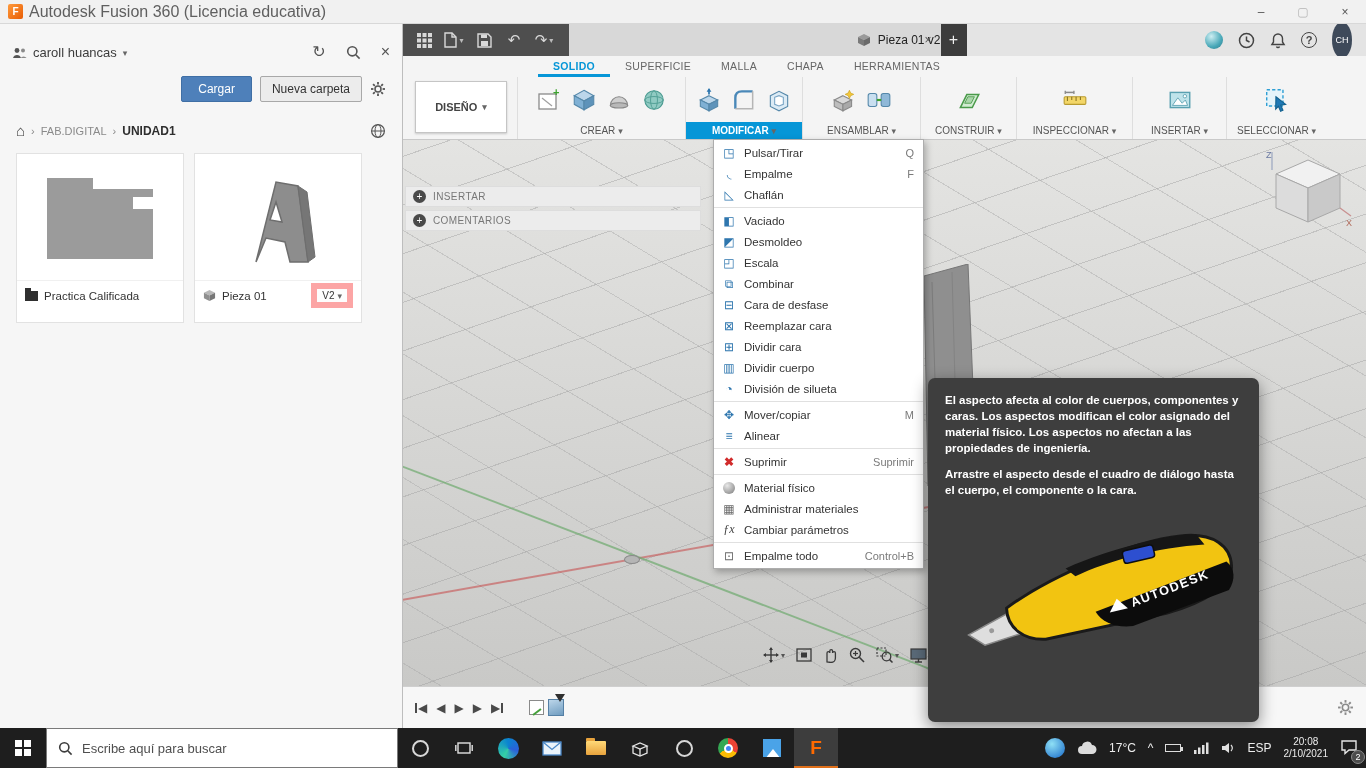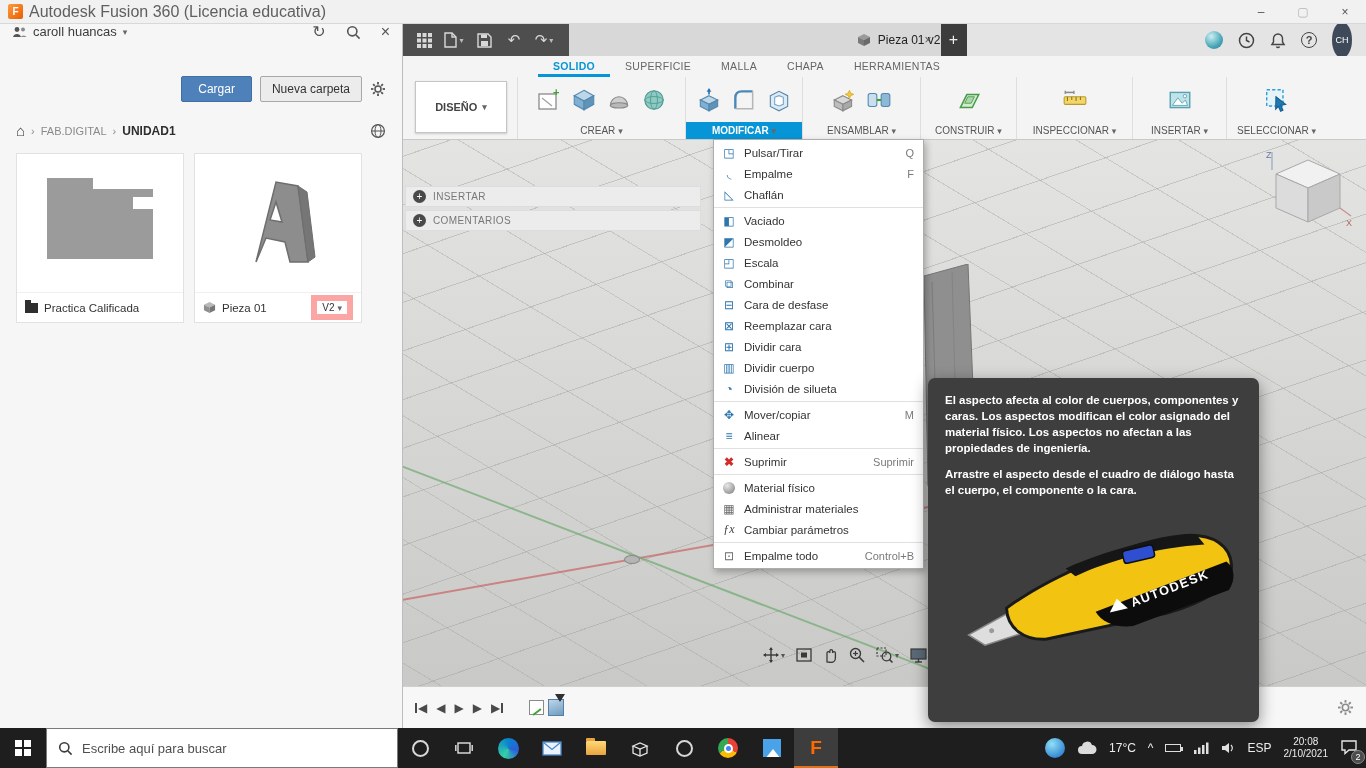--- a/index.html
+++ b/index.html
@@ -10,21 +10,21 @@
   
   #titlebar { position:absolute; left:0; top:0; width:1366px; height:24px; background:#f1f1f1; border-bottom:1px solid #d8d8d8; display:flex; align-items:center; z-index:70; }
   .fusion-logo { width:15px; height:15px; margin:0 6px 0 8px; border-radius:2px; background:linear-gradient(135deg,#ff9a3c,#e85d04); color:#fff; font-size:10px; font-weight:bold; display:flex; align-items:center; justify-content:center; }
   .title-text { font-size:16px; color:#5f5f5f; }
   .win-controls { margin-left:auto; display:flex; height:24px; }
   .win-btn { width:42px; height:24px; display:flex; align-items:center; justify-content:center; color:#555; font-size:12px; }
   .win-btn.disabled { color:#b5b5b5; }
 
   
   #datapanel { position:absolute; left:0; top:24px; width:403px; height:704px; background:#f6f6f6; border-right:1px solid #bdbdbd; z-index:20; }
-  .dp-header { height:36px; display:flex; align-items:flex-start; padding:0 12px; }
+  .dp-header { height:36px; display:flex; align-items:flex-end; padding:0 12px; }
   .user-group { display:flex; align-items:center; gap:6px; font-size:13px; color:#3c3c3c; }
   .dd-arrow { font-size:9px; color:#666; }
   .dp-header-icons { margin-left:auto; display:flex; align-items:center; gap:20px; color:#555; }
   .hicon { font-size:16px; line-height:16px; }
   .dp-tabs { display:flex; margin:8px 16px 0; }
   .dp-tab { flex:1; height:25px; line-height:23px; text-align:center; font-size:12px; color:#333; border:1px solid #b3b3b3; }
   .dp-tab.active { background:#ffffff; }
   .dp-tab.inactive { background:#e2e2e2; border-left:none; color:#555; }
   .dp-actions { display:flex; align-items:center; justify-content:flex-end; gap:8px; margin:16px 16px 0; }
   .btn-cargar { background:#4e80ba; border:1px solid #3f6fa5; color:#fff; font-size:12px; padding:5px 16px; border-radius:2px; }
@@ -32,21 +32,21 @@
   .dp-breadcrumb { display:flex; align-items:center; gap:6px; margin:20px 16px 0; font-size:11px; color:#8a8a8a; }
   .bc-home { font-size:15px; color:#3c3c3c; }
   .bc-current { font-weight:bold; color:#2e2e2e; font-size:12px; }
   .bc-globe { margin-left:auto; }
   .dp-grid { display:flex; gap:10px; margin:14px 0 0 16px; }
   .card { width:168px; height:170px; background:#fff; border:1px solid #e2e2e2; position:relative; }
   .card-thumb { height:139px; display:flex; align-items:center; justify-content:center; }
   .folder-shape { width:106px; height:70px; background:#9b9b9b; position:relative; }
   .folder-shape::before { content:""; position:absolute; top:-11px; left:0; width:46px; height:11px; background:#9b9b9b; }
   .folder-shape::after { content:""; position:absolute; top:8px; right:-6px; width:26px; height:12px; background:#fff; }
-  .card-label { position:absolute; bottom:0; left:0; right:0; height:30px; background:#fff; border-top:1px solid #f0f0f0; display:flex; align-items:center; gap:6px; padding:0 8px; font-size:11.5px; color:#333; }
+  .card-label { position:absolute; bottom:12px; left:0; right:0; height:30px; background:#fff; border-top:1px solid #f0f0f0; display:flex; align-items:center; gap:6px; padding:0 8px; font-size:11.5px; color:#333; }
   .mini-folder { width:13px; height:10px; background:#2f2f2f; position:relative; flex:none; }
   .mini-folder::before { content:""; position:absolute; top:-3px; left:0; width:6px; height:3px; background:#2f2f2f; }
   .badge-v2 { margin-left:auto; border:6px solid #fca5a5; background:#fdfdfd; font-size:10px; padding:1px 5px; color:#333; display:flex; gap:3px; align-items:center;justify-content:flex-end; }
 
   
   #appbar { position:absolute; left:403px; top:24px; width:963px; height:32px; background:#4e4e4e; display:flex; align-items:stretch; z-index:20; }
   .ab-tools { display:flex; align-items:center; gap:4px; padding:0 8px; }
   .ab-btn { min-width:26px; height:32px; display:flex; align-items:center; justify-content:center; color:#d9d9d9; font-size:15px; gap:2px; }
   .ab-btn .dd-arrow { color:#bcbcbc; font-size:8px; }
   .ab-tab { flex:1; max-width:556px; background:#d8d8d8; display:flex; align-items:center; justify-content:flex-end; gap:7px; font-size:12px; color:#222; position:relative; margin-left:4px; }

